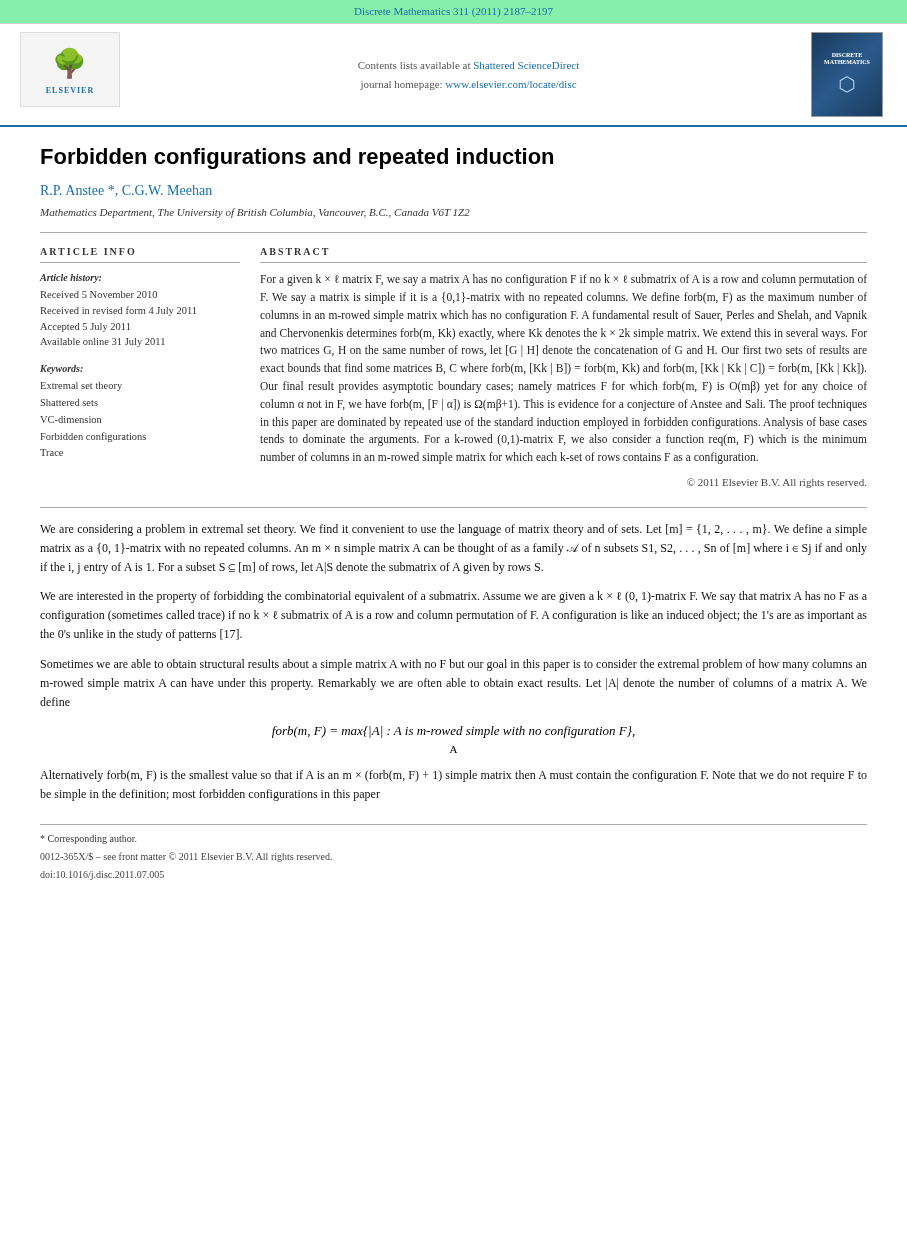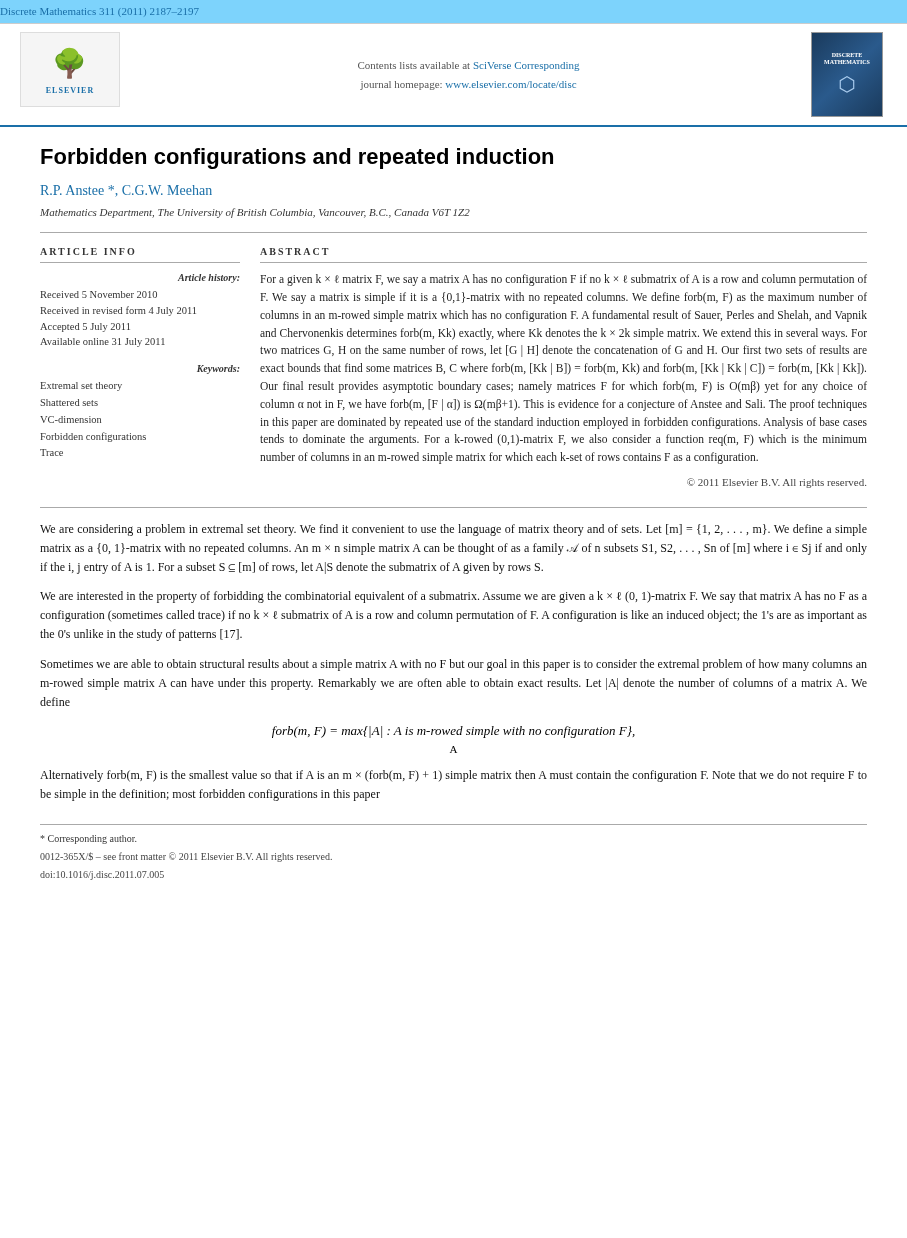--- a/index.html
+++ b/index.html
@@ -8,23 +8,24 @@
       background: #fff;
       color: #000;
       width: 907px;
       min-height: 1238px;
       font-size: 13px;
       line-height: 1.4;
     }
 
     
     .top-bar {
-      background: #7dd3fc;
+      background: #86efac;
       border-bottom: 1px solid #ccc;
       padding: 4px 0;
+      text-align: center;
       font-size: 11px;
       color: #1a6fa8;
     }
 
     .journal-header {
       display: flex;
       align-items: stretch;
       border-bottom: 2px solid #1a6fa8;
       padding: 8px 20px;
       gap: 10px;
@@ -192,21 +193,20 @@
     .info-block {
       margin-bottom: 12px;
     }
 
     .info-label {
       font-size: 10px;
       font-style: italic;
       color: #333;
       font-weight: bold;
       margin-bottom: 2px;
-      text-align: right;
     }
 
     .info-line {
       font-size: 10.5px;
       color: #333;
       line-height: 1.5;
     }
 
     .keywords-list {
       list-style: none;
@@ -292,21 +292,21 @@
   <div class="journal-header-left">
     <div class="elsevier-logo">
       <span class="logo-tree">🌳</span>
       <span class="logo-text">ELSEVIER</span>
     </div>
   </div>
 
   <div class="journal-header-center">
     <div class="sciverse-link">
       <span>Contents lists available at </span>
-      <a href="#">SciVerse Corresponding</a>
+      <a href="#">Shattered ScienceDirect</a>
     </div>
     <div class="journal-homepage">
       <span>journal homepage: </span>
       <a href="#">www.elsevier.com/locate/disc</a>
     </div>
   </div>
 
   <div class="journal-header-right">
     <div class="journal-cover">
       <div class="journal-cover-title">DISCRETE<br>MATHEMATICS</div>

